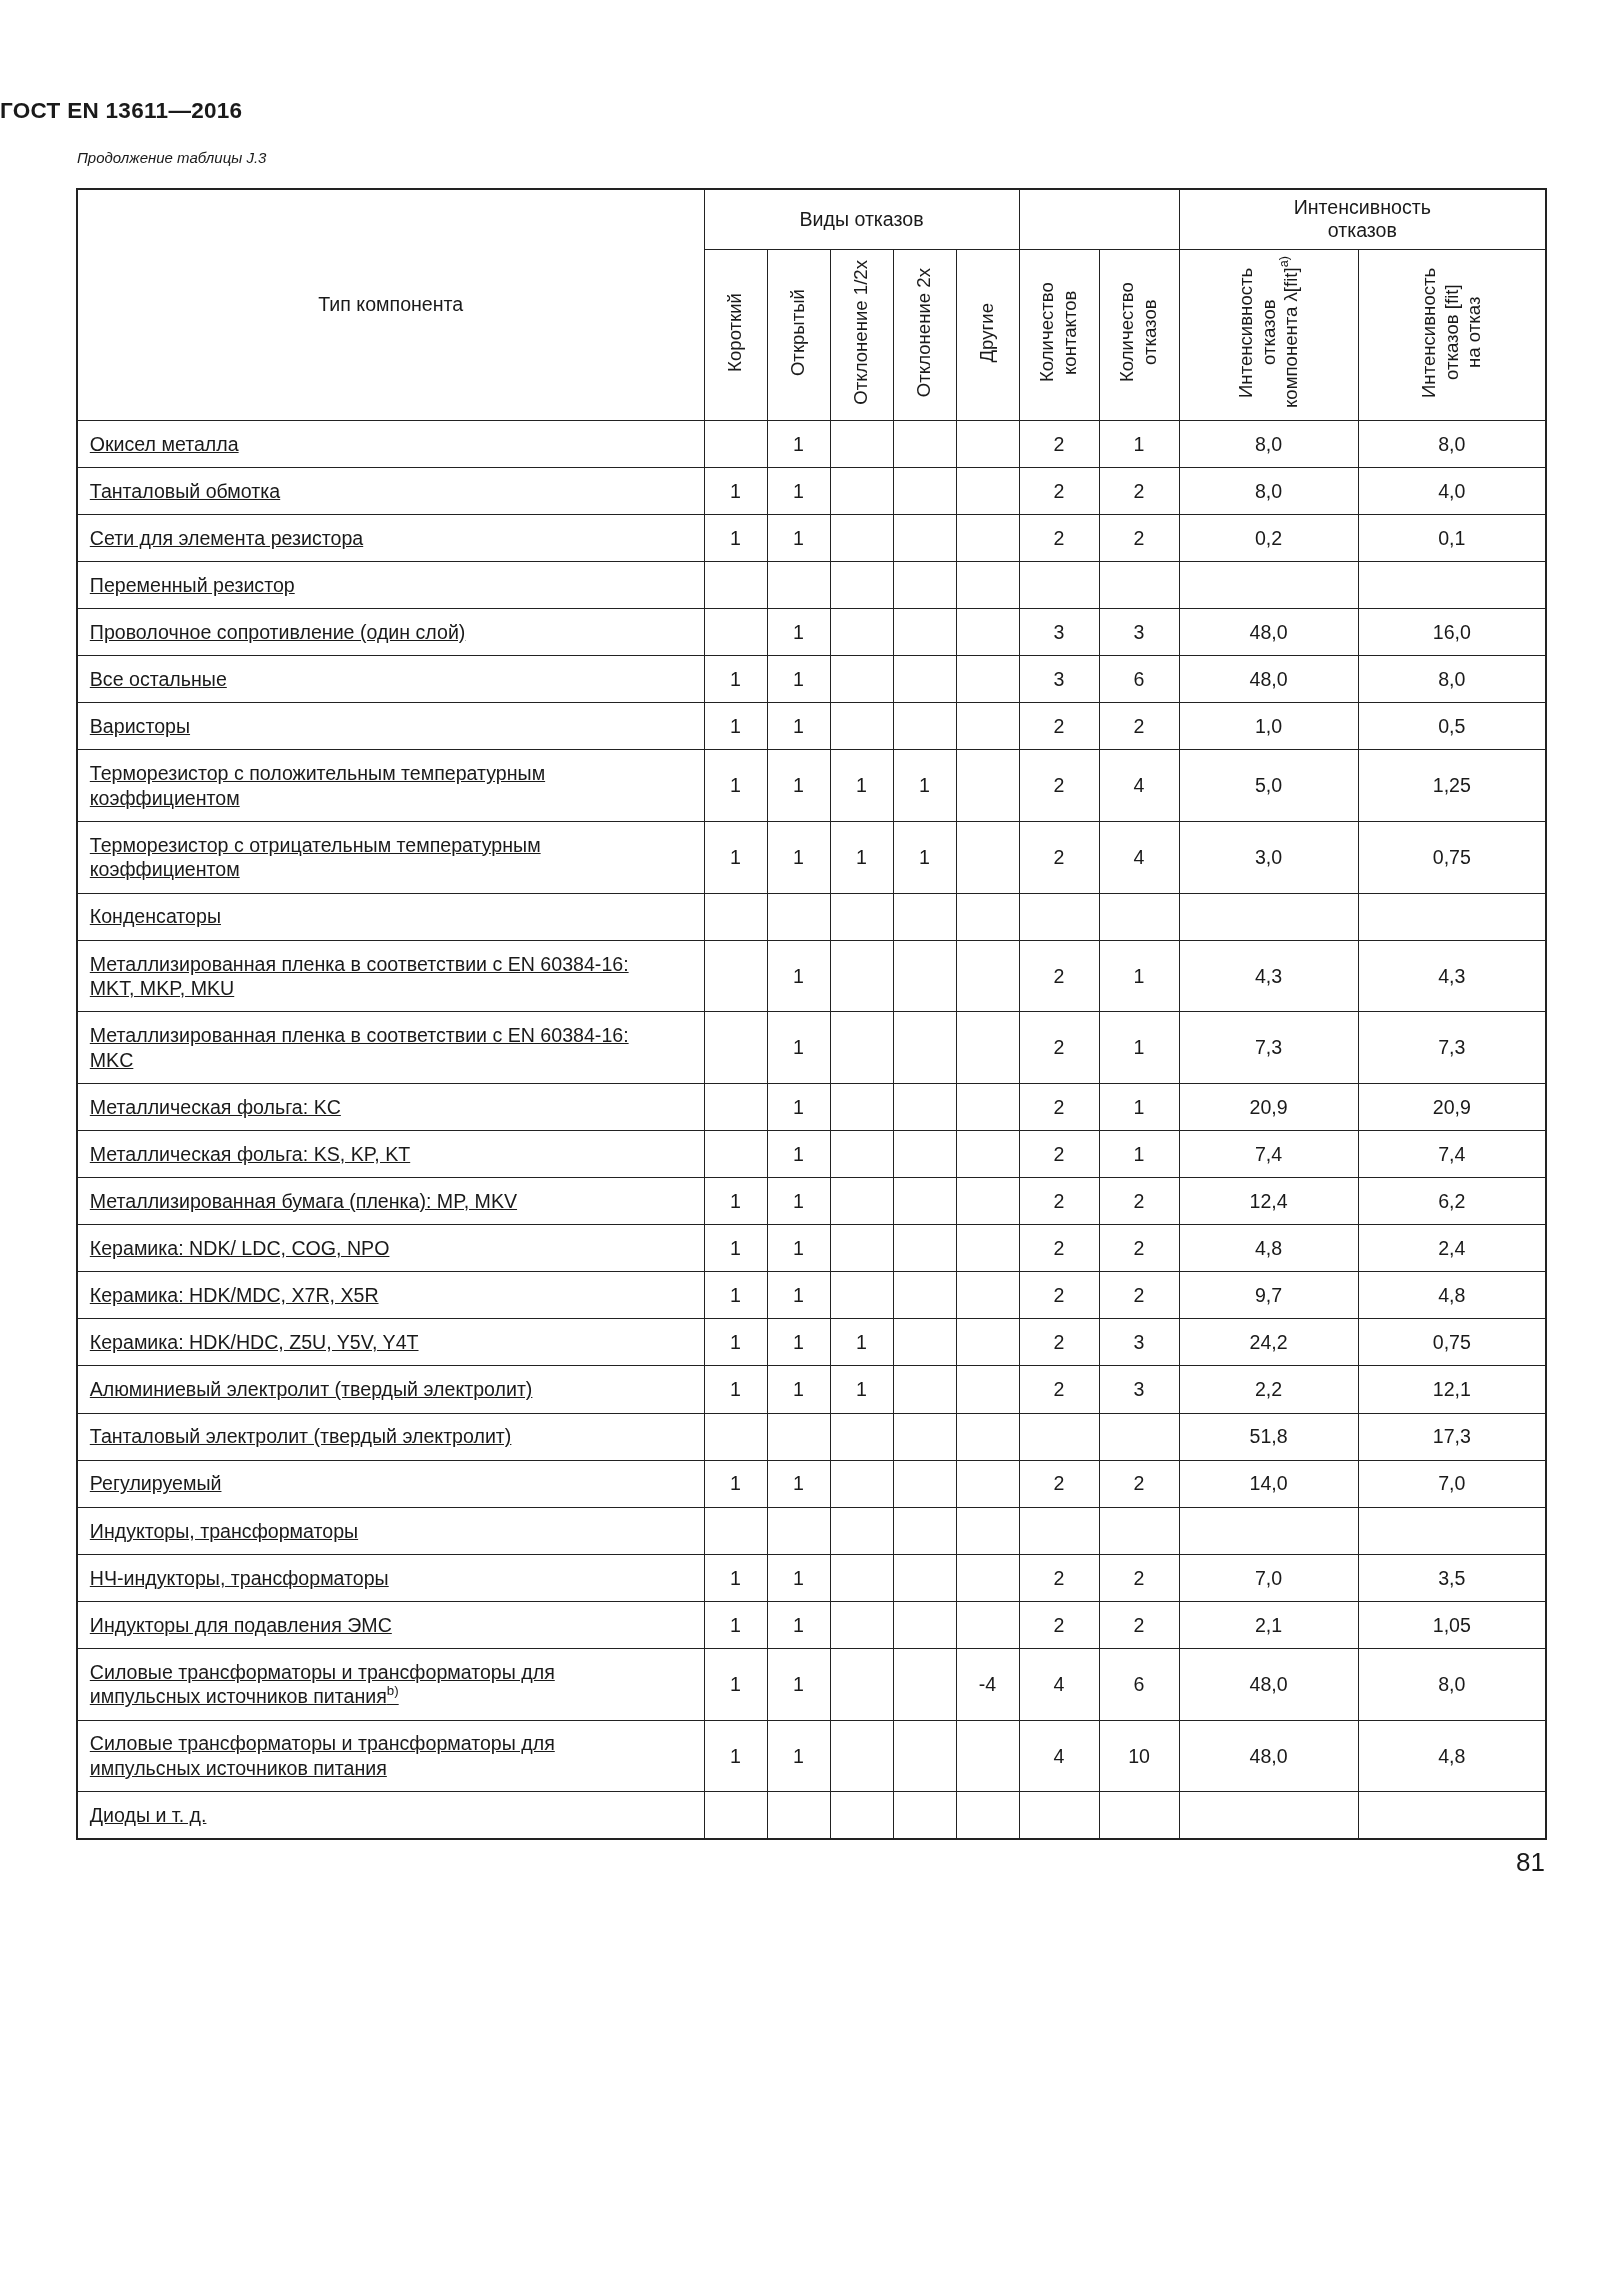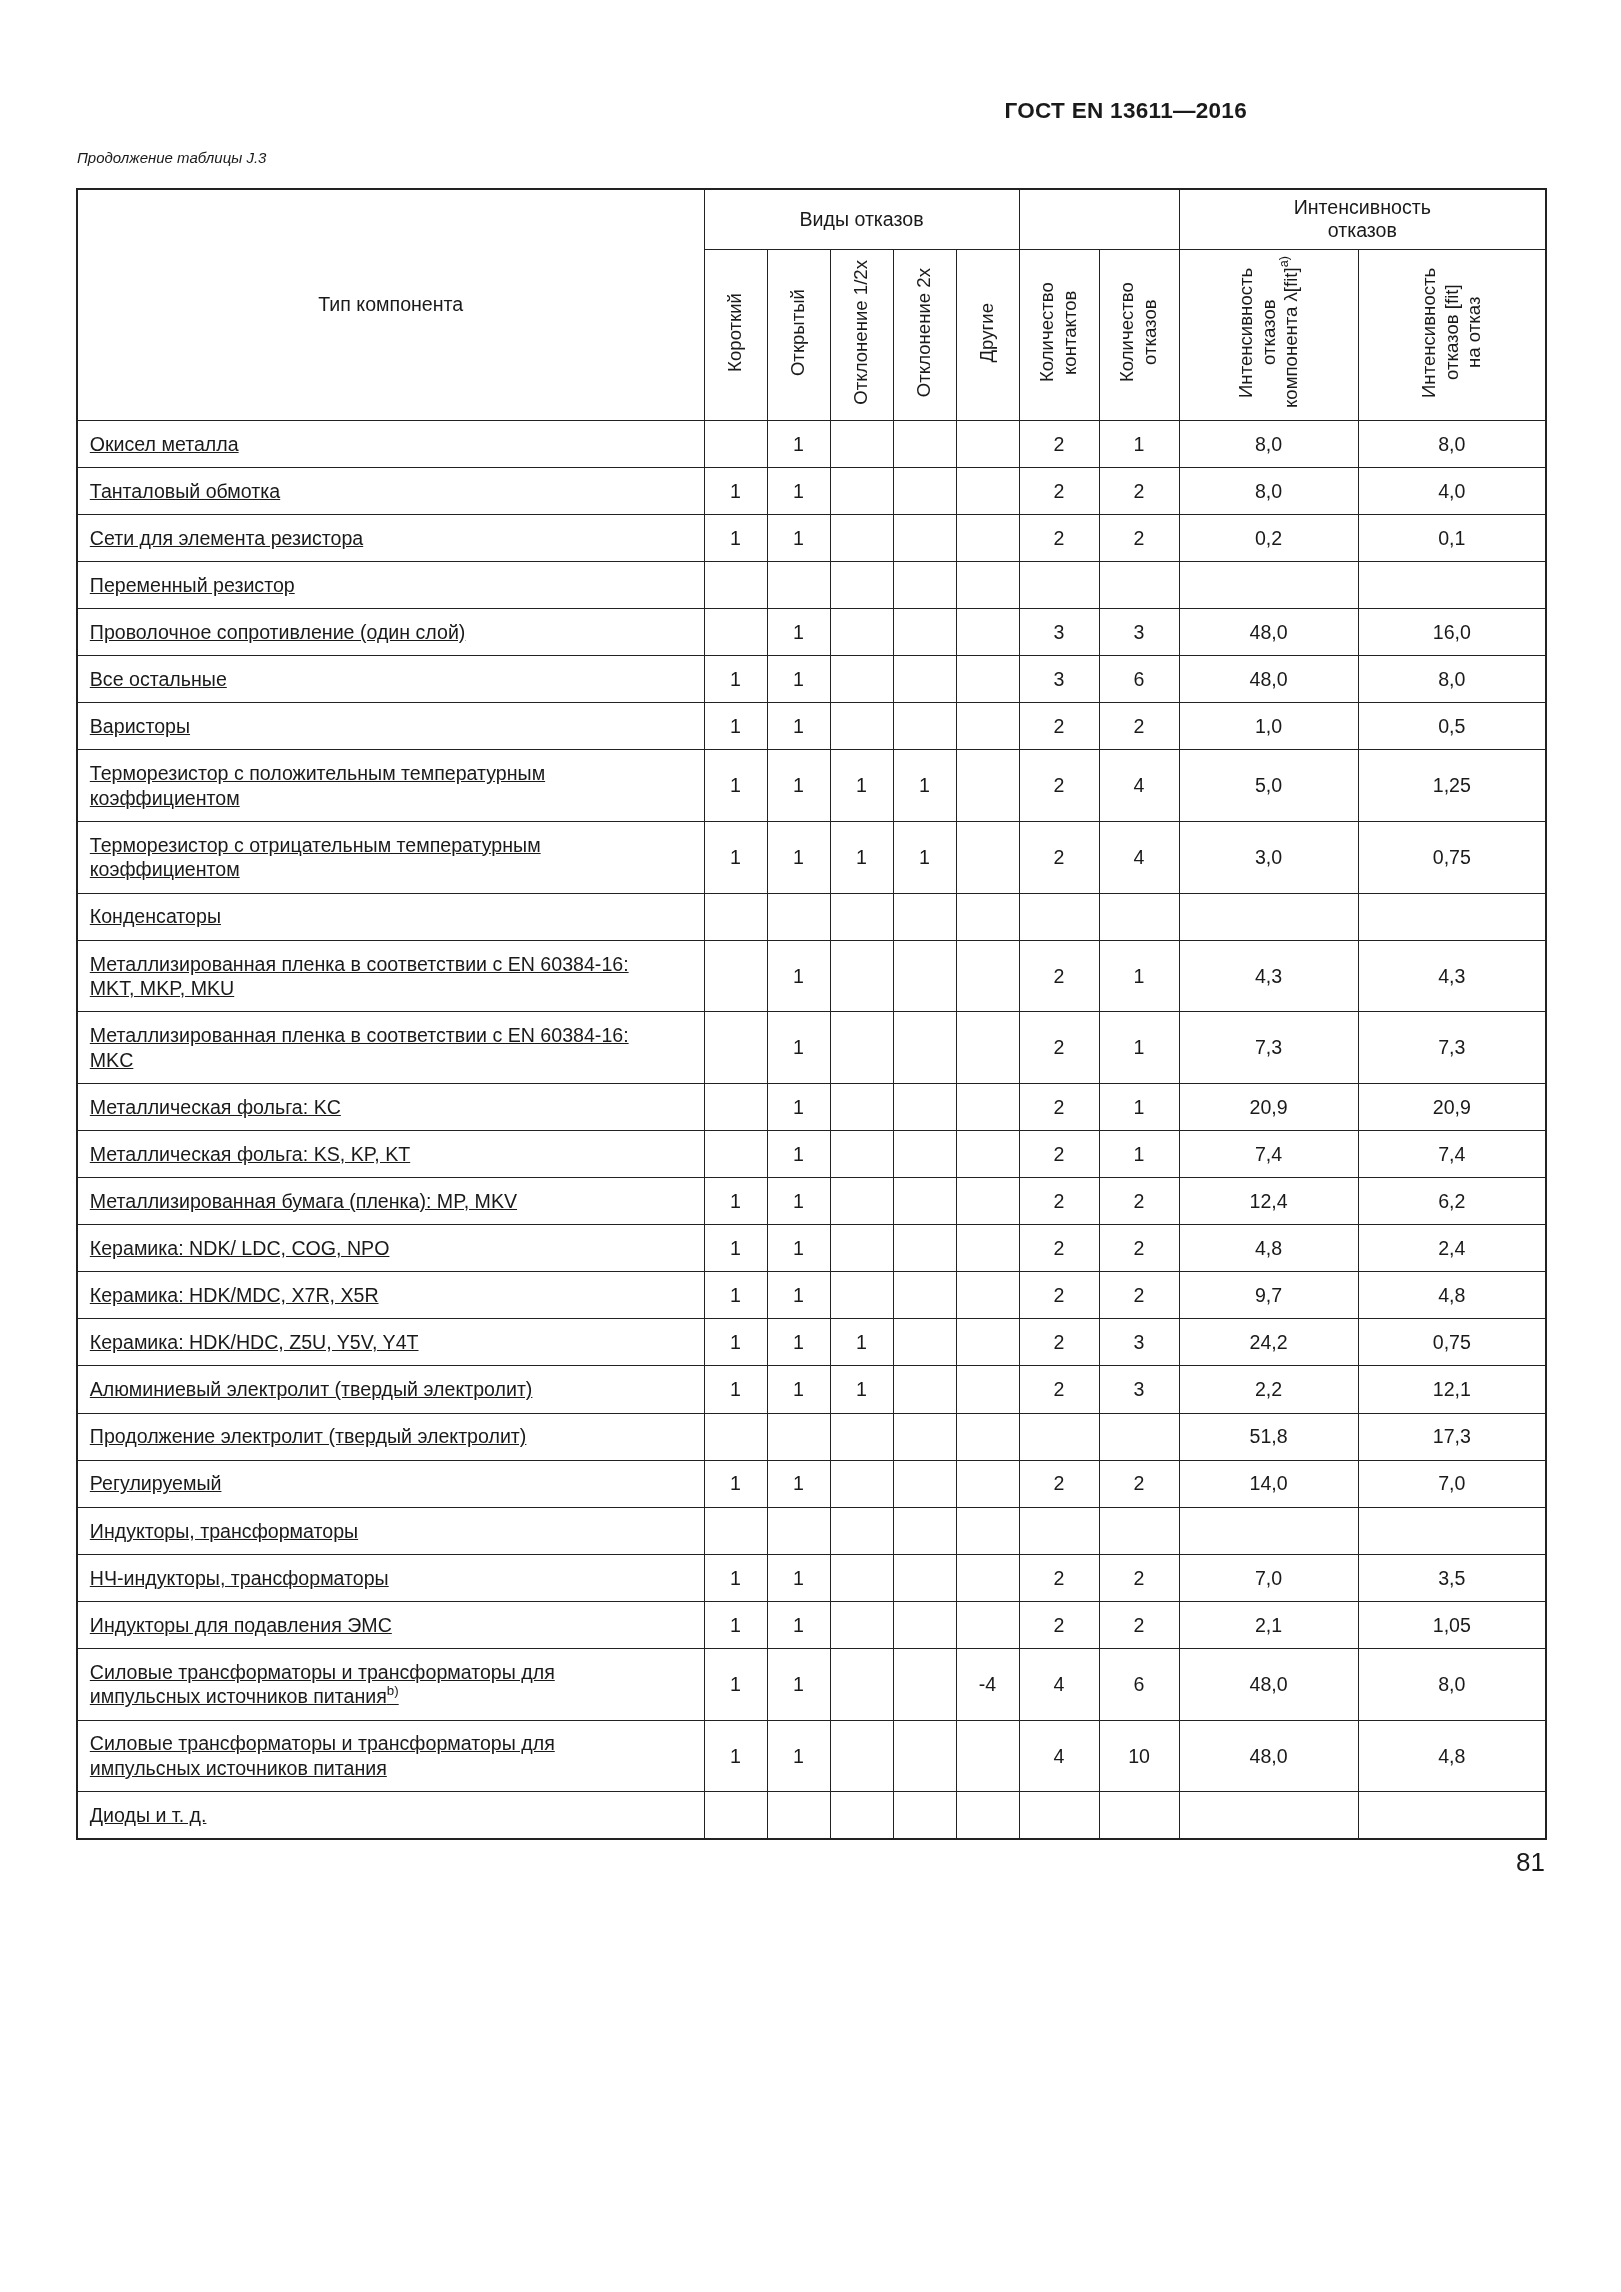--- a/index.html
+++ b/index.html
@@ -9,23 +9,22 @@
     width: 1621px;
     height: 2293px;
     background: #ffffff;
     font-family: "Liberation Sans", sans-serif;
     color: #1a1a1a;
     overflow: hidden;
   }
   .doc-header {
     position: absolute;
     top: 98px;
-    left: 10px;
+    left: 0;
     width: 1237px;
-    text-align: right;
     font-size: 22.5px;
     font-weight: bold;
     letter-spacing: 0.3px;
   }
   .table-caption {
     position: absolute;
     top: 149px;
     left: 77px;
     font-size: 15px;
     font-style: italic;
@@ -358,21 +357,21 @@
           <td class="num">1</td>
           <td class="num">1</td>
           <td class="num"></td>
           <td class="num"></td>
           <td class="num">2</td>
           <td class="num">3</td>
           <td class="num">2,2</td>
           <td class="num">12,1</td>
         </tr>
         <tr>
-          <td class="comp">Продолжение электролит (твердый электролит)</td>
+          <td class="comp">Танталовый электролит (твердый электролит)</td>
           <td class="num"></td>
           <td class="num"></td>
           <td class="num"></td>
           <td class="num"></td>
           <td class="num"></td>
           <td class="num"></td>
           <td class="num"></td>
           <td class="num">51,8</td>
           <td class="num">17,3</td>
         </tr>

